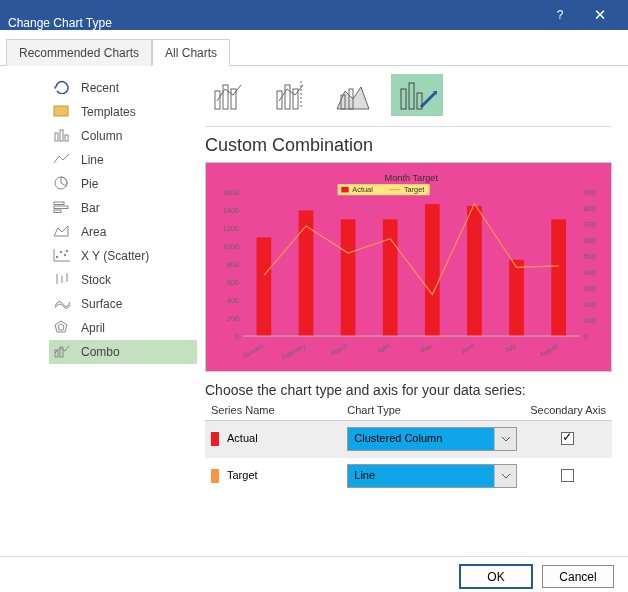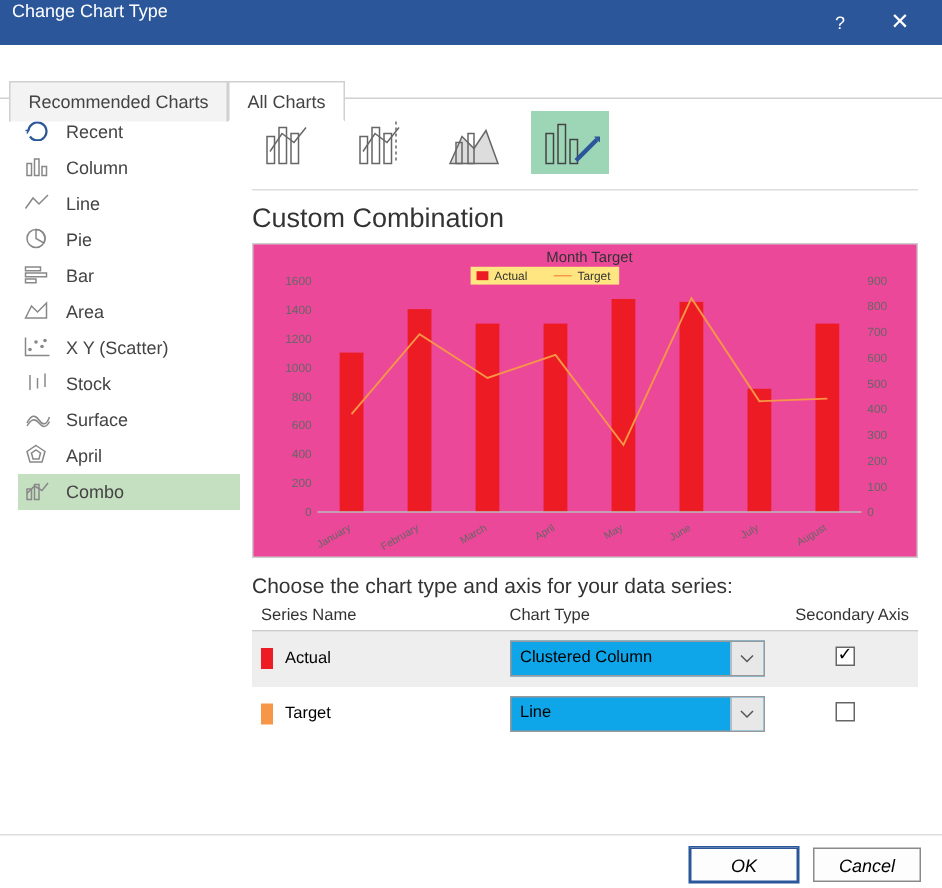--- a/index.html
+++ b/index.html
@@ -1,32 +1,32 @@
 <!DOCTYPE html>
 <html><head>
 <meta charset="utf-8">
 <style>
   * { box-sizing: border-box; font-family: "Segoe UI", Arial, sans-serif; }
   html, body { margin:0; padding:0; }
   body { background:#fff; width:628px; height:592px; overflow:hidden; }
 
   
-  .titlebar { background:#2b579a; color:#fff; height:30px; display:flex; align-items:flex-start; padding:0 8px; font-size:12px; }
+  .titlebar { background:#2b579a; color:#fff; height:30px; display:flex; align-items:flex-end; padding:0 8px; font-size:12px; }
   .titlebar .spacer { flex:1; }
   .titlebar .tbtn { width:40px; text-align:center; font-size:12px; color:#fff; line-height:30px; }
   .titlebar .tclose { font-size:15px; }
 
   
   .tabs { display:flex; border-bottom:1px solid #d0d0d0; margin-top:8px; padding:0 6px; font-size:12px; }
-  .tab { padding:6px 12px 5px 12px; border:1px solid transparent; border-bottom:none; position:relative; top:16px; color:#444; background:#f6f6f6; }
+  .tab { padding:6px 12px 5px 12px; border:1px solid transparent; border-bottom:none; position:relative; top:1px; color:#444; background:#f6f6f6; }
   .tab.inactive { background:#f3f3f3; border-color:#d0d0d0; }
   .tab.active { background:#fff; border:1px solid #d0d0d0; border-bottom:1px solid #fff; }
 
   
-  .body { display:flex; height:calc(100% - 30px - 32px - 40px); }
+  .body { display:flex; height:calc(100% - 30px - 32px - 40px);margin-left:37px; }
   .sidebar { width:160px; padding:10px 0 0 12px; }
   .sitem { display:flex; align-items:center; gap:10px; height:24px; font-size:12px; color:#444; padding-left:4px; padding-right:4px; }
   .sitem.sel { background:#c5e0c0; }
   .sitem svg { flex:0 0 18px; }
   .sitem .lbl { flex:1; }
 
   .main { flex:1; padding:8px 16px 0 8px; }
   .subtype-row { display:flex; gap:10px; align-items:center; border-bottom:1px solid #ddd; padding-bottom:10px; }
   .subtype { width:52px; height:42px; display:flex; align-items:center; justify-content:center; background:#fff; }
   .subtype.sel { background:#9cd6b7; }
@@ -48,21 +48,21 @@
   .combo { display:flex; border:1px solid #999; height:24px; width:170px; background:#0ea5e9; }
   .combo .txt { flex:1; padding:4px 6px; font-size:11px; }
   .combo .arr { width:22px; border-left:1px solid #bbb; background:#e8e8e8; display:flex; align-items:center; justify-content:center; }
   .combo .arr svg { display:block; }
 
   .chk { width:13px; height:13px; border:1px solid #666; display:inline-block; position:relative; background:#fff;}
   .chk.checked::after { content:"✓"; position:absolute; top:-3px; left:0; font-size:12px; }
 
   
   .footer { height:40px; display:flex; justify-content:flex-end; align-items:center; gap:10px; padding-right:14px; border-top:1px solid #ddd; }
-  .btn { min-width:72px; height:23px; font-size:12px; border:1px solid #8a8a8a; background:#fdfdfd; display:flex; align-items:center; justify-content:center;font-style:italic; }
+  .btn { min-width:72px; height:23px; font-size:12px; border:1px solid #8a8a8a; background:#fdfdfd; display:flex; align-items:center; justify-content:center; }
   .btn.primary { border:1px solid #2b579a; outline:1px solid #2b579a; }
 </style>
 </head>
 <body>
 
 <div class="titlebar">
   <span>Change Chart Type</span>
   <span class="spacer"></span>
   <span class="tbtn">?</span>
   <span class="tbtn tclose">✕</span>
@@ -75,20 +75,26 @@
 
 <div class="body">
 
   <div class="sidebar" id="sidebar">
       <div class="sitem">
         <span><svg width="18" height="14" viewBox="0 0 18 14">
             <path d="M3,7 A6,6 0 1 1 4,11" fill="none" stroke="#2b579a" stroke-width="1.5"></path>
             <polyline points="1,7 3,7 2,9" fill="none" stroke="#2b579a"></polyline>
           </svg></span>
         <span class="lbl">Recent</span>
+      </div>
+      <div class="sitem">
+        <span><svg width="18" height="14">
+            <rect x="1" y="2" width="14" height="10" fill="#f0c060" stroke="#c79a3a"></rect>
+          </svg></span>
+        <span class="lbl">Templates</span>
       </div>
       <div class="sitem">
         <span><svg width="18" height="14">
             <g fill="none" stroke="#888">
               <rect x="2" y="5" width="3" height="8"></rect>
               <rect x="7" y="2" width="3" height="11"></rect>
               <rect x="12" y="7" width="3" height="6"></rect>
             </g>
           </svg></span>
         <span class="lbl">Column</span>

